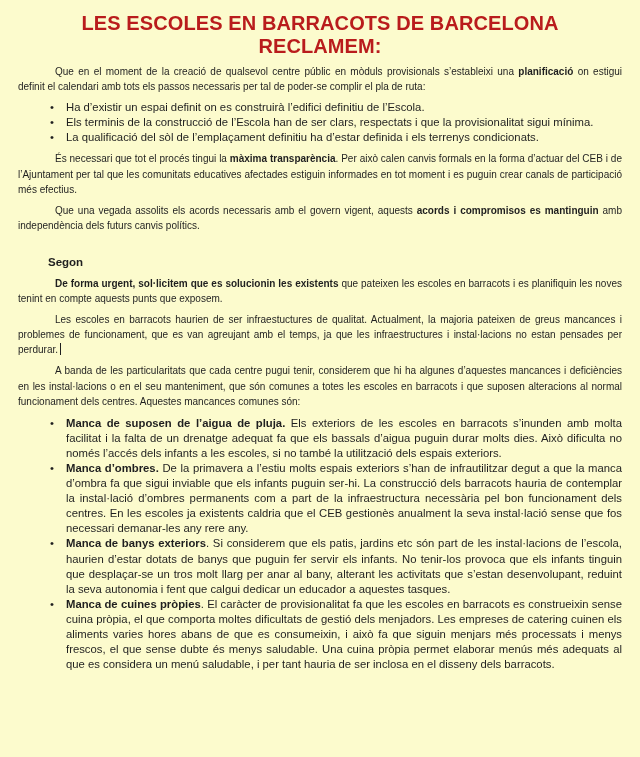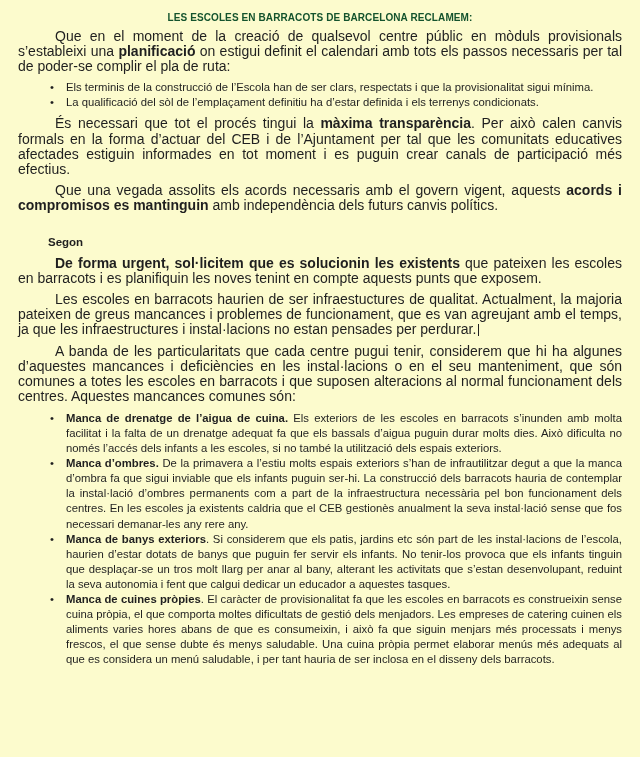--- a/index.html
+++ b/index.html
@@ -10,38 +10,38 @@
     font-family: "Liberation Sans", "DejaVu Sans", sans-serif;
     color: #1F1F1F;
     -webkit-font-smoothing: antialiased;
   }
   .doc {
     box-sizing: border-box;
     width: 640px; height: 757px;
     padding: 8px 18px 0 18px;
   }
   .title {
-    font-size: 10px;
+    font-size: 20px;
     font-weight: 700;
     text-align: center;
-    color: #14532d;
+    color: #b91c1c;
     margin: 4px 0 0 0;
     letter-spacing: 0.1px;
   }
   .heading {
     font-size: 11.5px;
     font-weight: 700;
     margin: 0 0 0 30px;
     line-height: 15px;
   }
   .mt-first  { margin-top: 32px; }
   .mt-segon  { margin-top: 30px; }
   .mt-tercer { margin-top: 22px; }
   .para {
-    font-size: 14px;
+    font-size: 10px;
     line-height: 15.1px;
     text-align: justify;
     text-indent: 37px;
     margin: 6px 0 0 0;
   }
   .b { font-weight: 700; }
   ul.bullets {
     list-style: none;
     margin: 6px 0 0 0;
     padding: 0 0 0 30px;
@@ -72,32 +72,33 @@
 </head>
 <body style="background: rgb(252, 251, 205); color: rgb(31, 31, 31);">
 
 <div class="doc">
 
   <h1 class="title">LES ESCOLES EN BARRACOTS DE BARCELONA RECLAMEM:</h1>
 
   <p class="para"><span>Que en el moment de la creació de qualsevol centre públic en mòduls provisionals s’estableixi una </span><span class="b">planificació</span><span> on estigui definit el calendari amb tots els passos necessaris per tal de poder-se complir el pla de ruta:</span></p>
 
   <ul class="bullets">
+    <li><span>Ha d’existir un espai definit on es construirà l’edifici definitiu de l’Escola.</span></li>
     <li><span>Els terminis de la construcció de l’Escola han de ser clars, respectats i que la provisionalitat sigui mínima.</span></li>
     <li><span>La qualificació del sòl de l’emplaçament definitiu ha d’estar definida i els terrenys condicionats.</span></li>
   </ul>
 
   <p class="para"><span>És necessari que tot el procés tingui la </span><span class="b">màxima transparència</span><span>. Per això calen canvis formals en la forma d’actuar del CEB i de l’Ajuntament per tal que les comunitats educatives afectades estiguin informades en tot moment i es puguin crear canals de participació més efectius.</span></p>
   <p class="para"><span>Que una vegada assolits els acords necessaris amb el govern vigent, aquests </span><span class="b">acords i compromisos es mantinguin</span><span> amb independència dels futurs canvis polítics.</span></p>
 
   <div class="heading mt-tercer">Segon</div>
   <p class="para"><span class="b">De forma urgent, sol·licitem que es solucionin les existents</span><span> que pateixen les escoles en barracots i es planifiquin les noves tenint en compte aquests punts que exposem.</span></p>
   <p class="para"><span>Les escoles en barracots haurien de ser infraestuctures de qualitat. Actualment, la majoria pateixen de greus mancances i problemes de funcionament, que es van agreujant amb el temps, ja que les infraestructures i instal·lacions no estan  pensades per perdurar.</span><span class="caret"></span></p>
   <p class="para"><span>A banda de les particularitats que cada centre pugui tenir, considerem que hi ha algunes d’aquestes mancances i deficiències en les instal·lacions o en el seu manteniment, que són comunes a totes les escoles en barracots i que suposen alteracions al normal funcionament dels centres. Aquestes mancances comunes són:</span></p>
 
   <ul class="bullets justified gap-top">
-    <li><span class="b">Manca de drenatge de l’aigua de cuina.</span><span> Els exteriors de les escoles en barracots s’inunden amb molta facilitat i la falta de un drenatge adequat fa que els bassals d’aigua puguin durar molts dies. Això dificulta no només l’accés dels infants a les escoles, si no també la utilització dels espais exteriors.</span></li>
+    <li><span class="b">Manca de suposen de l’aigua de pluja.</span><span> Els exteriors de les escoles en barracots s’inunden amb molta facilitat i la falta de un drenatge adequat fa que els bassals d’aigua puguin durar molts dies. Això dificulta no només l’accés dels infants a les escoles, si no també la utilització dels espais exteriors.</span></li>
     <li><span class="b">Manca d’ombres.</span><span> De la primavera a l’estiu molts espais exteriors s’han de infrautilitzar degut a que la manca d’ombra fa que sigui inviable que els infants puguin ser-hi. La construcció dels barracots hauria de contemplar la instal·lació d’ombres permanents com a part de la infraestructura necessària pel bon funcionament dels centres. En les escoles ja existents caldria que el CEB gestionès anualment la seva instal·lació sense que fos necessari demanar-les any rere any.</span></li>
     <li><span class="b">Manca de banys exteriors</span><span>. Si considerem que els patis, jardins etc són part de les instal·lacions de l’escola, haurien d’estar dotats de banys que puguin fer servir els infants. No tenir-los provoca que els infants tinguin que desplaçar-se un tros molt llarg per anar al bany, alterant les activitats que s’estan desenvolupant,  reduint la seva autonomia i fent que calgui dedicar un educador a aquestes tasques.</span></li>
     <li><span class="b">Manca de cuines pròpies</span><span>. El caràcter de provisionalitat fa que les escoles en barracots es construeixin sense cuina pròpia, el que comporta moltes dificultats de gestió dels menjadors. Les empreses de catering cuinen els aliments varies hores abans de que es consumeixin, i això fa que siguin menjars més processats i menys frescos, el que sense dubte és menys saludable. Una cuina pròpia permet  elaborar menús més adequats al que es considera un menú saludable, i per tant hauria de ser inclosa en el disseny dels barracots.</span></li>
   </ul>
 
 </div>
 
 </body></html>

